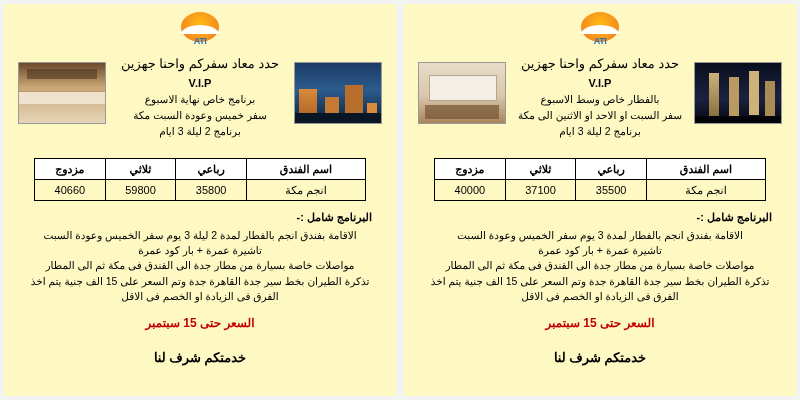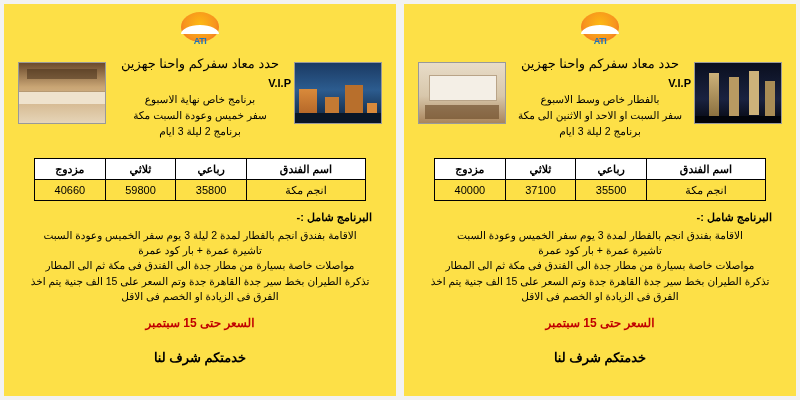--- a/index.html
+++ b/index.html
@@ -18,21 +18,21 @@
     width: 800px;
     height: 400px;
     background: #f2f2f2;
     display: flex;
     flex-direction: row;
   }
   .flyer {
     position: relative;
     width: 392px;
     height: 392px;
-    background: #fde047;
+    background: #fef9c3;
     margin: 4px 0 4px 4px;
     box-sizing: border-box;
     direction: rtl;
     overflow: hidden;
   }
   .flyer.second {
     margin-left: 4px;
   }
   .gap {
     width: 4px;
@@ -178,21 +178,20 @@
     font-size: 13px;
     font-weight: normal;
     color: #000;
     margin-bottom: 6px;
   }
   .vip {
     font-size: 11px;
     font-weight: bold;
     color: #000;
     margin-bottom: 4px;
-    text-align: right;
   }
   .head-line {
     font-size: 10.5px;
     color: #000;
     margin-bottom: 3px;
     line-height: 1.25;
   }
 
   
   .tbl-wrap {

